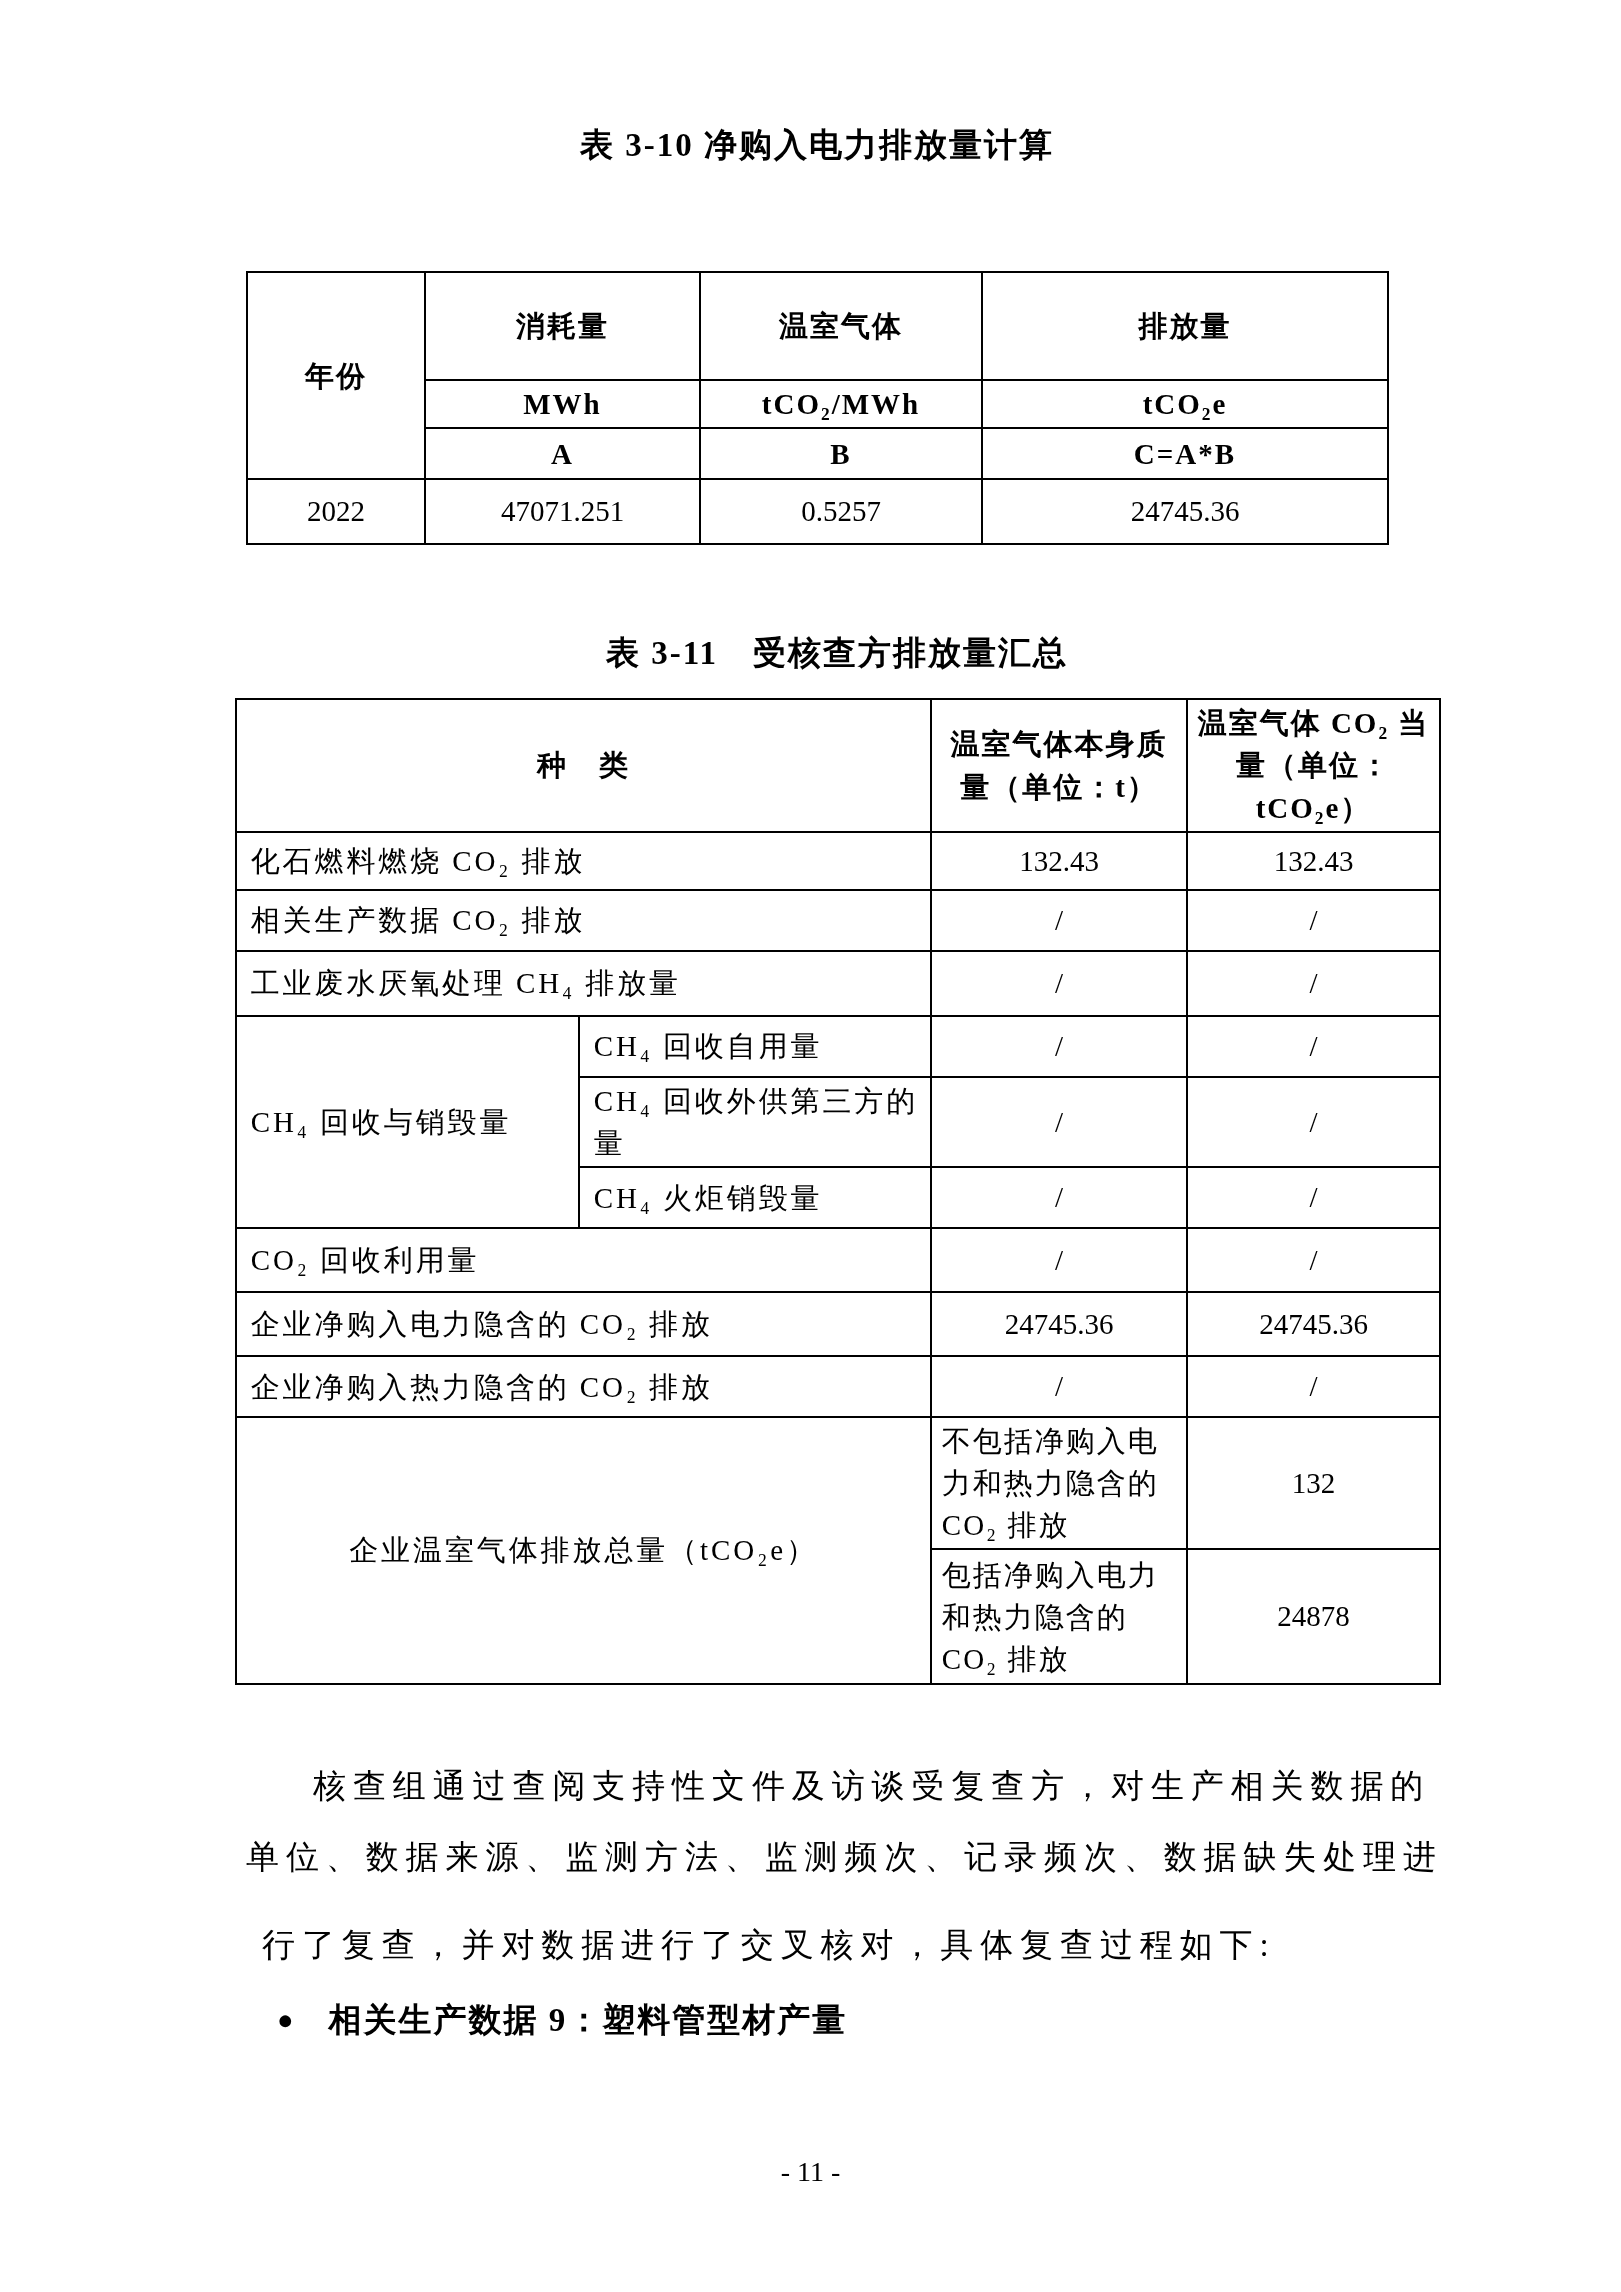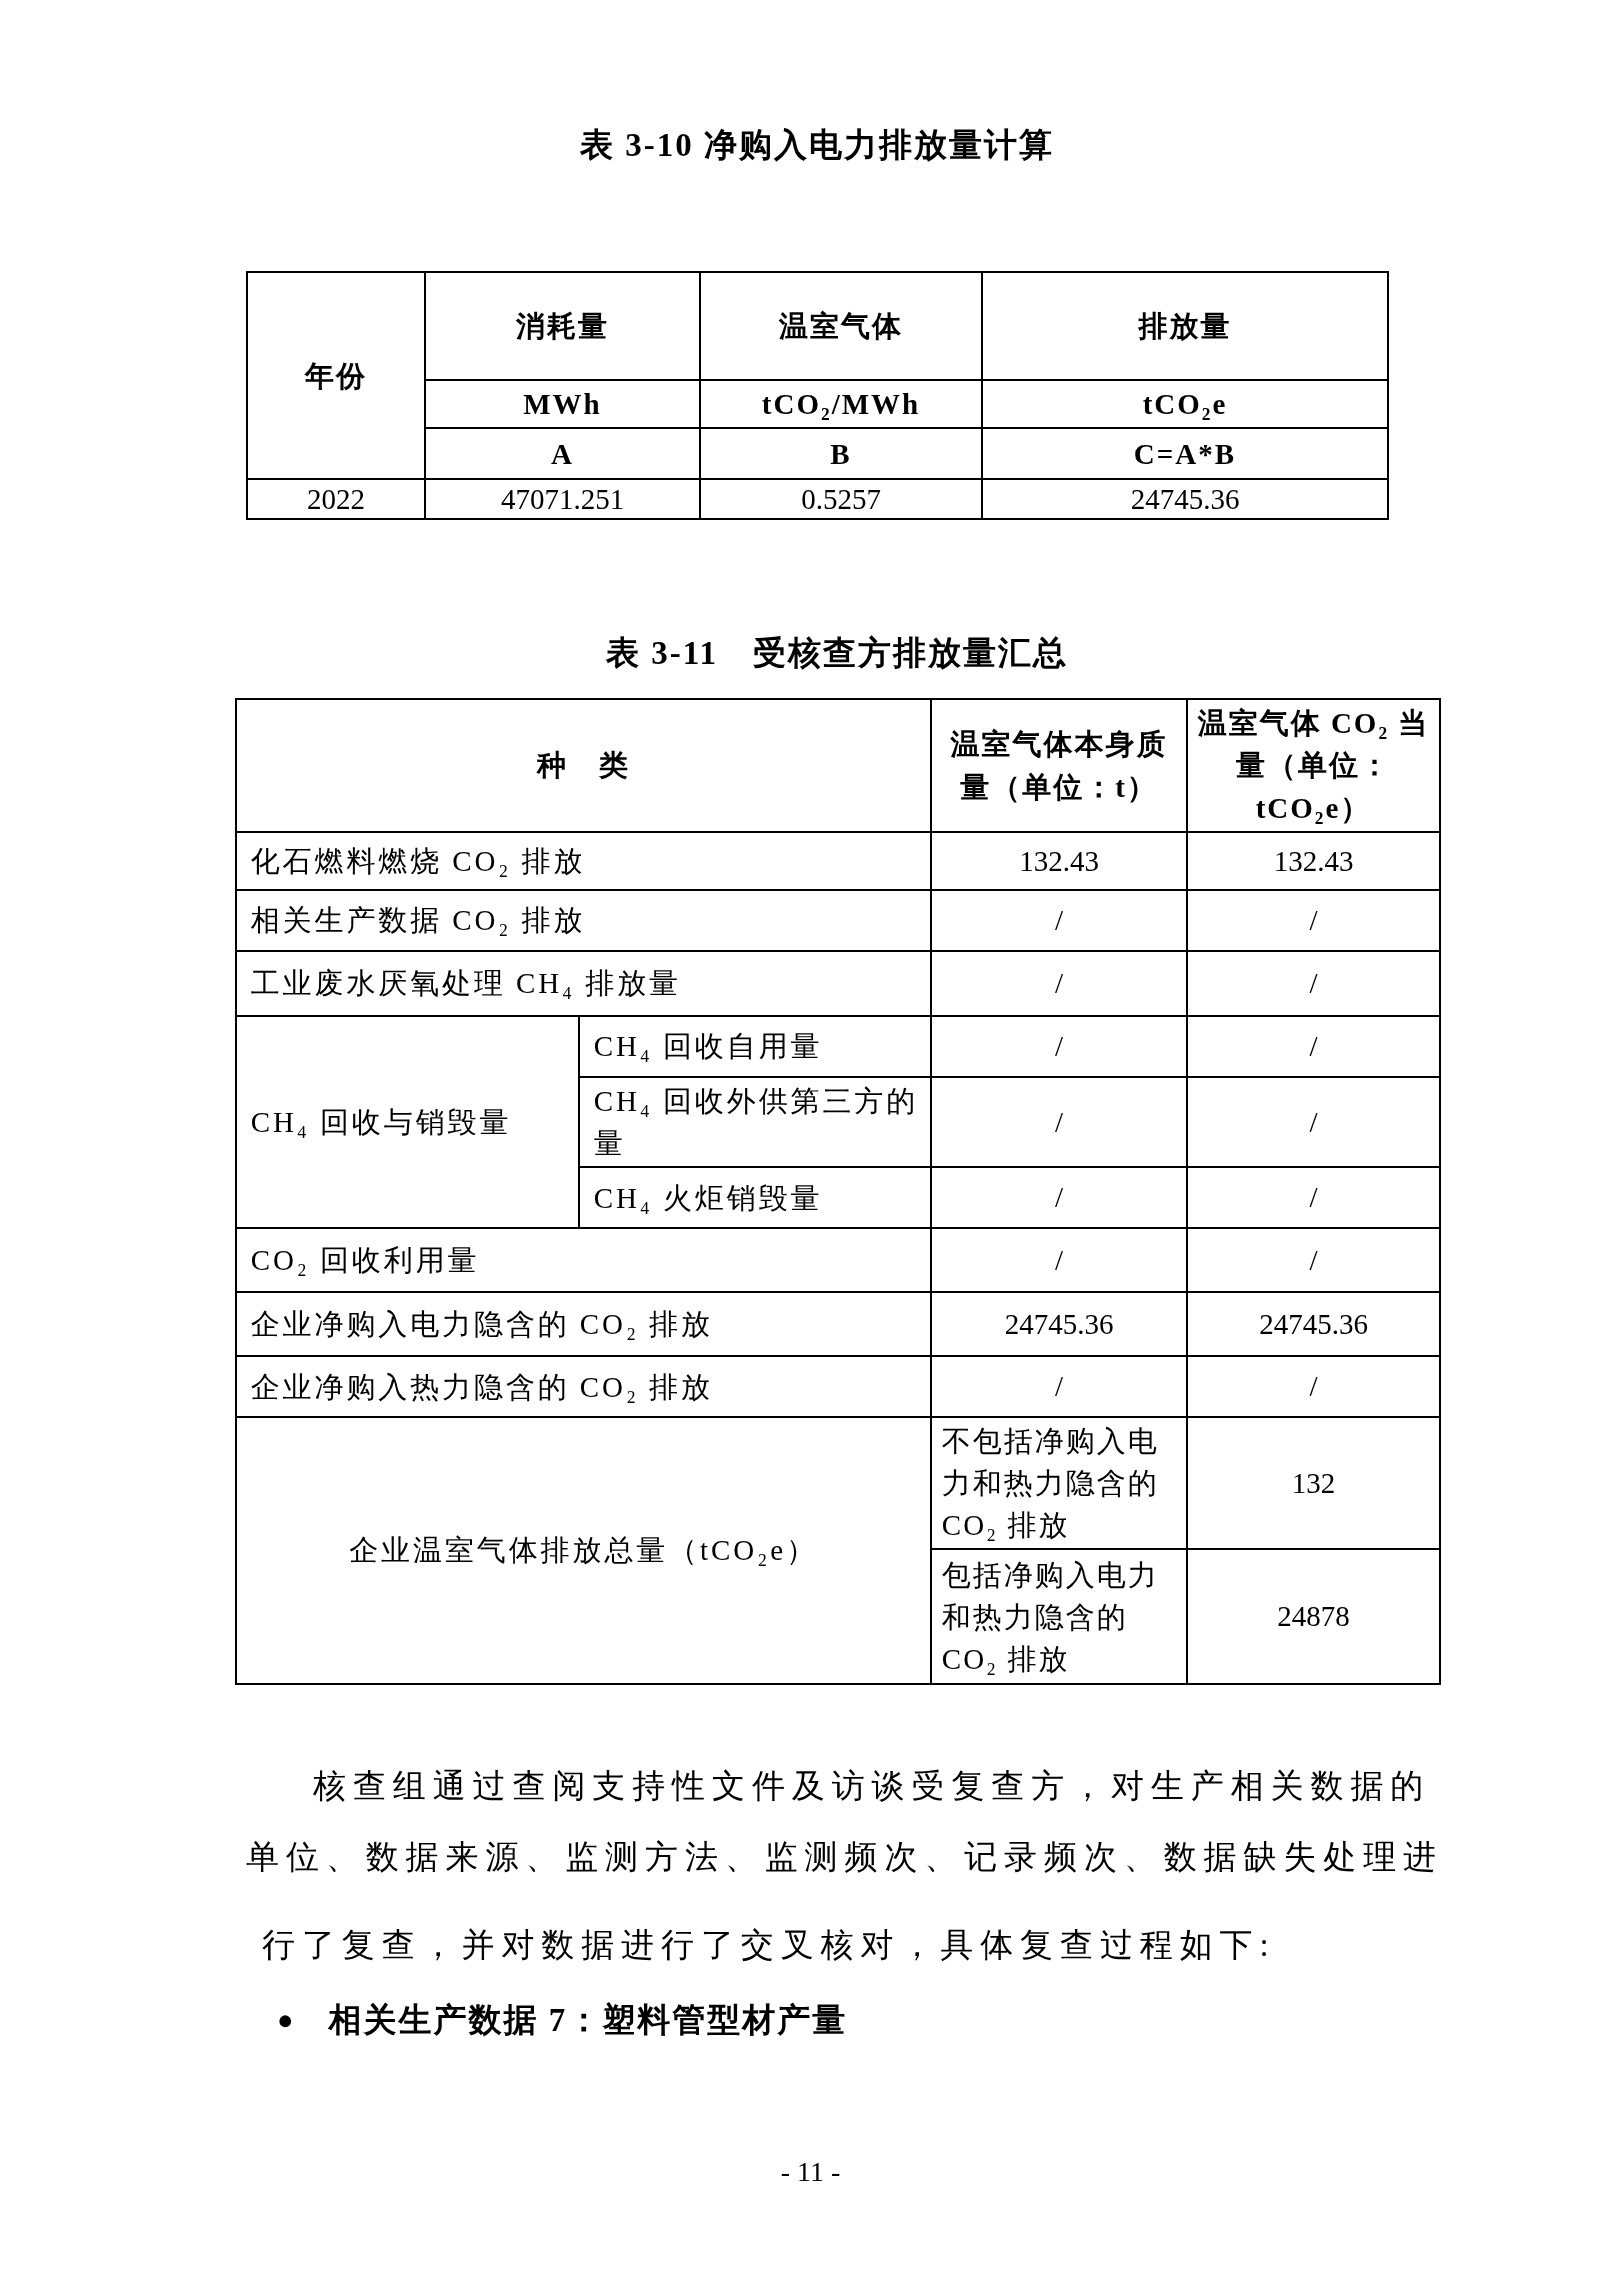--- a/index.html
+++ b/index.html
@@ -94,21 +94,21 @@
     <tr style="height:45px">
       <td class="hdr">MWh</td>
       <td class="hdr">tCO₂/MWh</td>
       <td class="hdr">tCO₂e</td>
     </tr>
     <tr style="height:51px">
       <td class="hdr">A</td>
       <td class="hdr">B</td>
       <td class="hdr">C=A*B</td>
     </tr>
-    <tr style="height:40px">
+    <tr style="height:65px">
       <td>2022</td>
       <td>47071.251</td>
       <td>0.5257</td>
       <td>24745.36</td>
     </tr>
   </tbody>
     </table>
 
   <div class="table-title" style="left:235px;top:631px;width:1204px;">表 3-11　受核查方排放量汇总</div>
 
@@ -183,19 +183,19 @@
   </tbody>
     </table>
 
 
   <div class="para-line indent" style="left:246px;top:1764px;width:1196px;">核查组通过查阅支持性文件及访谈受复查方，对生产相关数据的</div>
   <div class="para-line" style="left:246px;top:1835px;width:1196px;">单位、数据来源、监测方法、监测频次、记录频次、数据缺失处理进</div>
   <div class="para-line" style="left:262px;top:1905px;width:1196px;margin-top:18px;">行了复查，并对数据进行了交叉核对，具体复查过程如下:</div>
 
   <div class="bullet-line" style="left:277px;top:1998px;">
     <span class="marker">●</span>
-    <span>相关生产数据 7：塑料管型材产量</span>
+    <span>相关生产数据 9：塑料管型材产量</span>
   </div>
 
   <div class="footer" style="top:2156px;">- 11 -</div>
 
 </div>
 
 
 </body></html>

